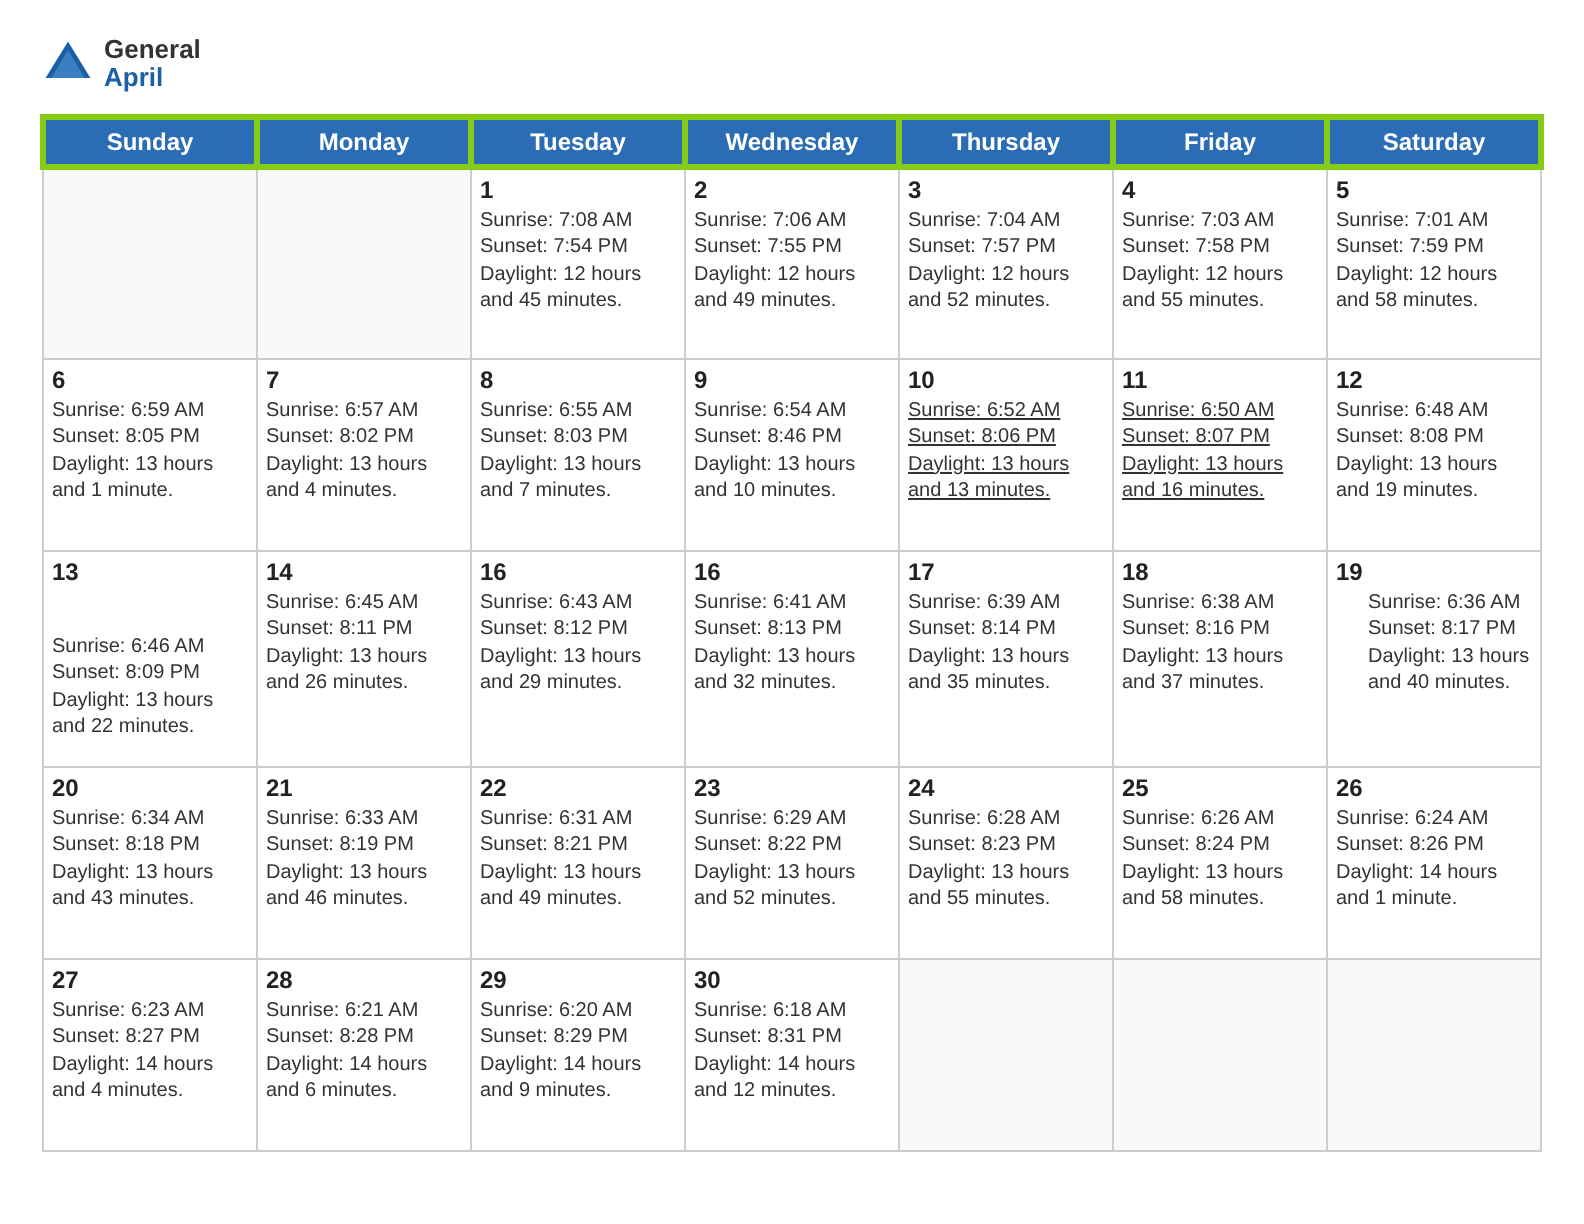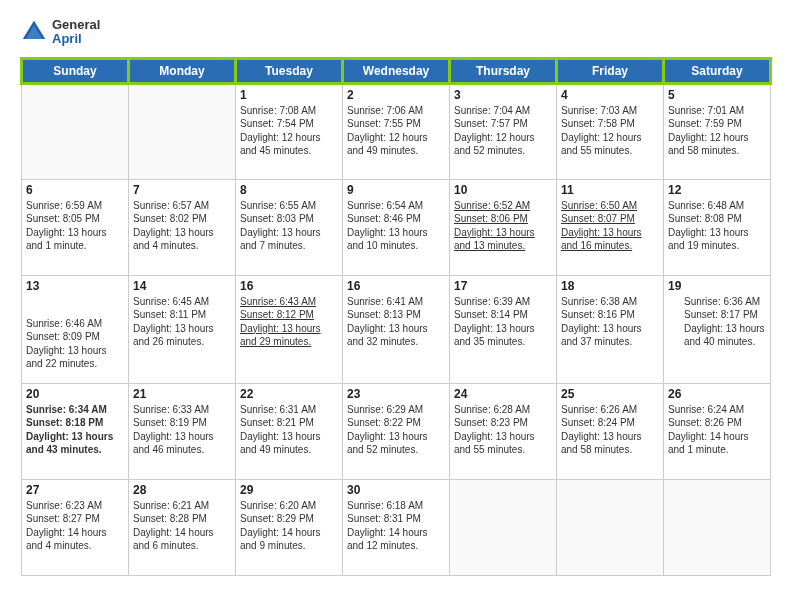--- a/index.html
+++ b/index.html
@@ -222,21 +222,21 @@
           </td>
           <td>
             <div class="day-num">14</div>
             <div class="day-info" style="white-space: pre-line;">Sunrise: 6:45 AM
 Sunset: 8:11 PM
 Daylight: 13 hours
 and 26 minutes.</div>
           </td>
           <td>
             <div class="day-num">16</div>
-            <div class="day-info" style="white-space: pre-line; text-decoration: underline;">Sunrise: 6:43 AM
+            <div class="day-info" style="white-space: pre-line;">Sunrise: 6:43 AM
 Sunset: 8:12 PM
 Daylight: 13 hours
 and 29 minutes.</div>
           </td>
           <td>
             <div class="day-num">16</div>
             <div class="day-info" style="white-space: pre-line;">Sunrise: 6:41 AM
 Sunset: 8:13 PM
 Daylight: 13 hours
 and 32 minutes.</div>
@@ -259,21 +259,21 @@
             <div class="day-num">19</div>
             <div class="day-info" style="white-space: pre-line; margin-left: 16px;">Sunrise: 6:36 AM
 Sunset: 8:17 PM
 Daylight: 13 hours
 and 40 minutes.</div>
           </td>
         </tr>
         <tr>
           <td>
             <div class="day-num">20</div>
-            <div class="day-info" style="white-space: pre-line; font-weight: bold;">Sunrise: 6:34 AM
+            <div class="day-info" style="white-space: pre-line;">Sunrise: 6:34 AM
 Sunset: 8:18 PM
 Daylight: 13 hours
 and 43 minutes.</div>
           </td>
           <td>
             <div class="day-num">21</div>
             <div class="day-info" style="white-space: pre-line;">Sunrise: 6:33 AM
 Sunset: 8:19 PM
 Daylight: 13 hours
 and 46 minutes.</div>

